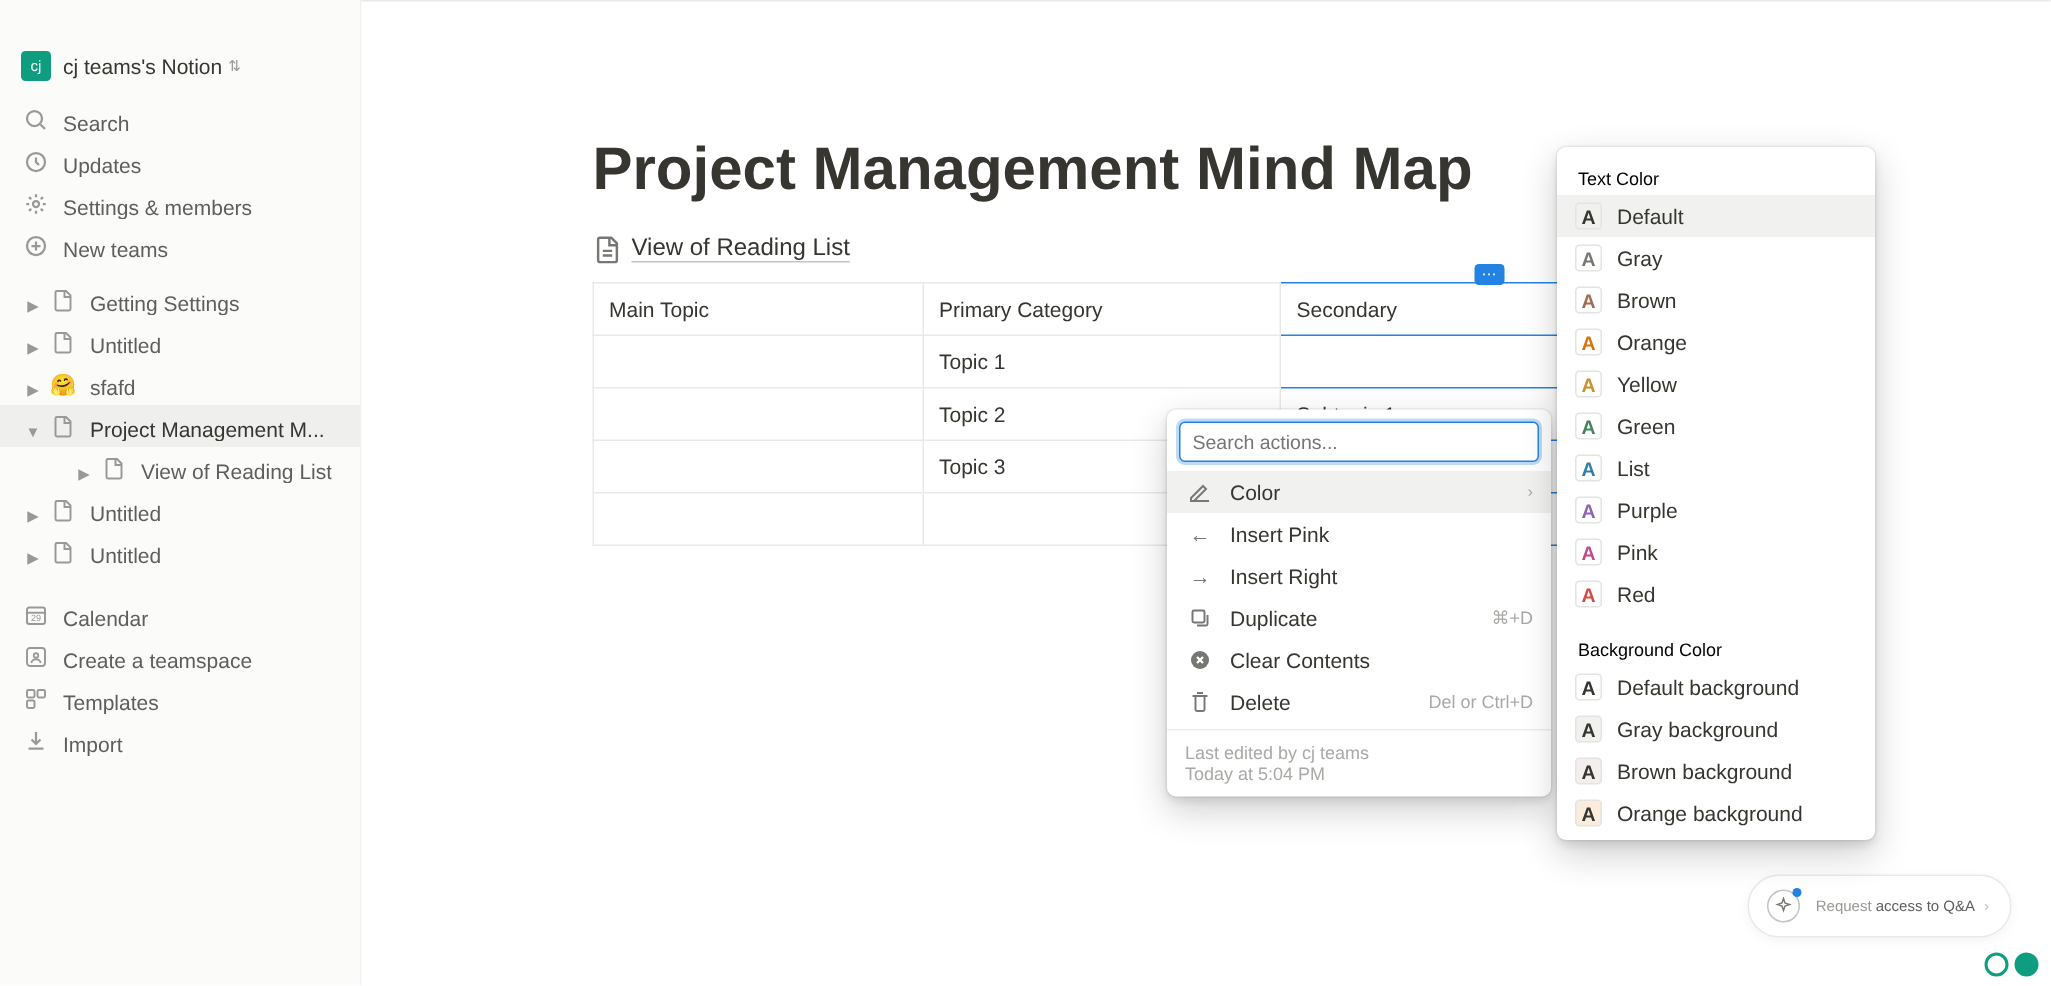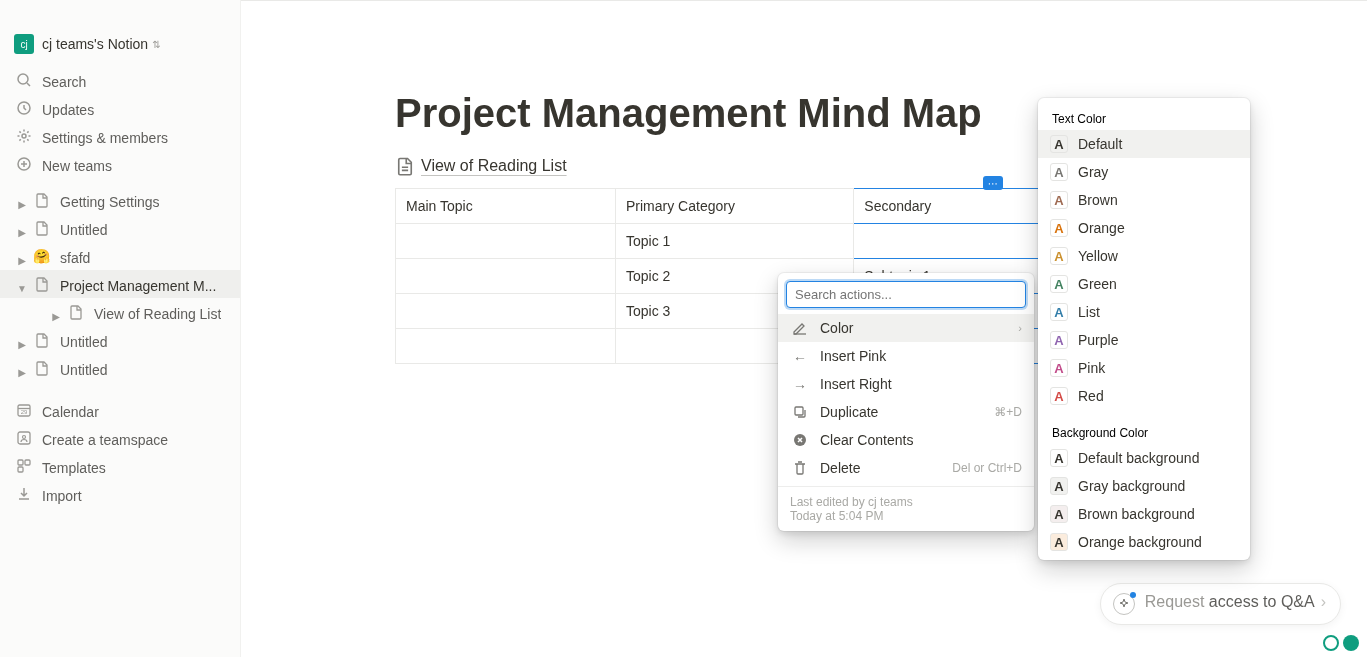--- a/index.html
+++ b/index.html
@@ -43,21 +43,21 @@
     .action-item .shortcut { margin-left: auto; color: #a9a9a5; font-size: 12px; }
     .action-item .submenu-arrow { margin-left: auto; color: #a9a9a5; font-size: 11px; }
     .action-footer { border-top: 1px solid #ededec; margin-top: 4px; padding: 8px 12px 2px; font-size: 12px; color: #a9a9a5; }
     
     .color-menu { position: absolute; left: 1038px; top: 98px; width: 212px; height: 462px; background: #fff; border-radius: 6px; box-shadow: rgba(15,15,15,0.05) 0 0 0 1px, rgba(15,15,15,0.1) 0 3px 6px, rgba(15,15,15,0.2) 0 9px 24px; padding: 8px 0; z-index: 101; overflow: hidden; }
     .color-section-title { font-size: 12px; color: #000000; padding: 6px 14px 4px; }
     .color-item { display: flex; align-items: center; padding: 3px 12px; height: 28px; cursor: pointer; font-size: 14px; color: #37352f; }
     .color-item:hover, .color-item.hover { background: #f1f1ef; }
     .color-swatch { width: 18px; height: 18px; border: 1px solid #e4e4e2; border-radius: 3px; margin-right: 10px; display: flex; align-items: center; justify-content: center; font-size: 13px; font-weight: 600; }
     
-    .qa-pill { position: absolute; right: 26px; bottom: 32px; background: #fff; border: 1px solid #e9e9e7; border-radius: 22px; padding: 9px 14px 9px 12px; display: flex; align-items: flex-start; box-shadow: rgba(15,15,15,0.05) 0 2px 8px; font-size: 16px; color: #9a9995; cursor: pointer; z-index: 50; }
+    .qa-pill { position: absolute; right: 26px; bottom: 32px; background: #fff; border: 1px solid #e9e9e7; border-radius: 22px; padding: 9px 14px 9px 12px; display: flex; align-items: center; box-shadow: rgba(15,15,15,0.05) 0 2px 8px; font-size: 10px; color: #9a9995; cursor: pointer; z-index: 50; }
     .qa-icon { width: 22px; height: 22px; border: 1px solid #c4c4c1; border-radius: 50%; margin-right: 10px; display: flex; align-items: center; justify-content: center; position: relative; }
     .qa-dot { position: absolute; width: 6px; height: 6px; background: #2383e2; border-radius: 50%; top: -2px; right: -2px; }
     .qa-arrow { margin-left: 6px; color: #c4c4c1; }
     .qa-text strong { color: #5f5e5b; font-weight: 500; }
     
     .help-dots { position: absolute; right: 8px; bottom: 6px; display: flex; gap: 4px; z-index: 40; }
     .help-dot { width: 16px; height: 16px; border-radius: 50%; background: #0f9d7f; }
     .help-dot.outline { background: #fff; border: 2px solid #0f9d7f; }
     
     .page-icon { display: inline-flex; width: 18px; height: 18px; }

